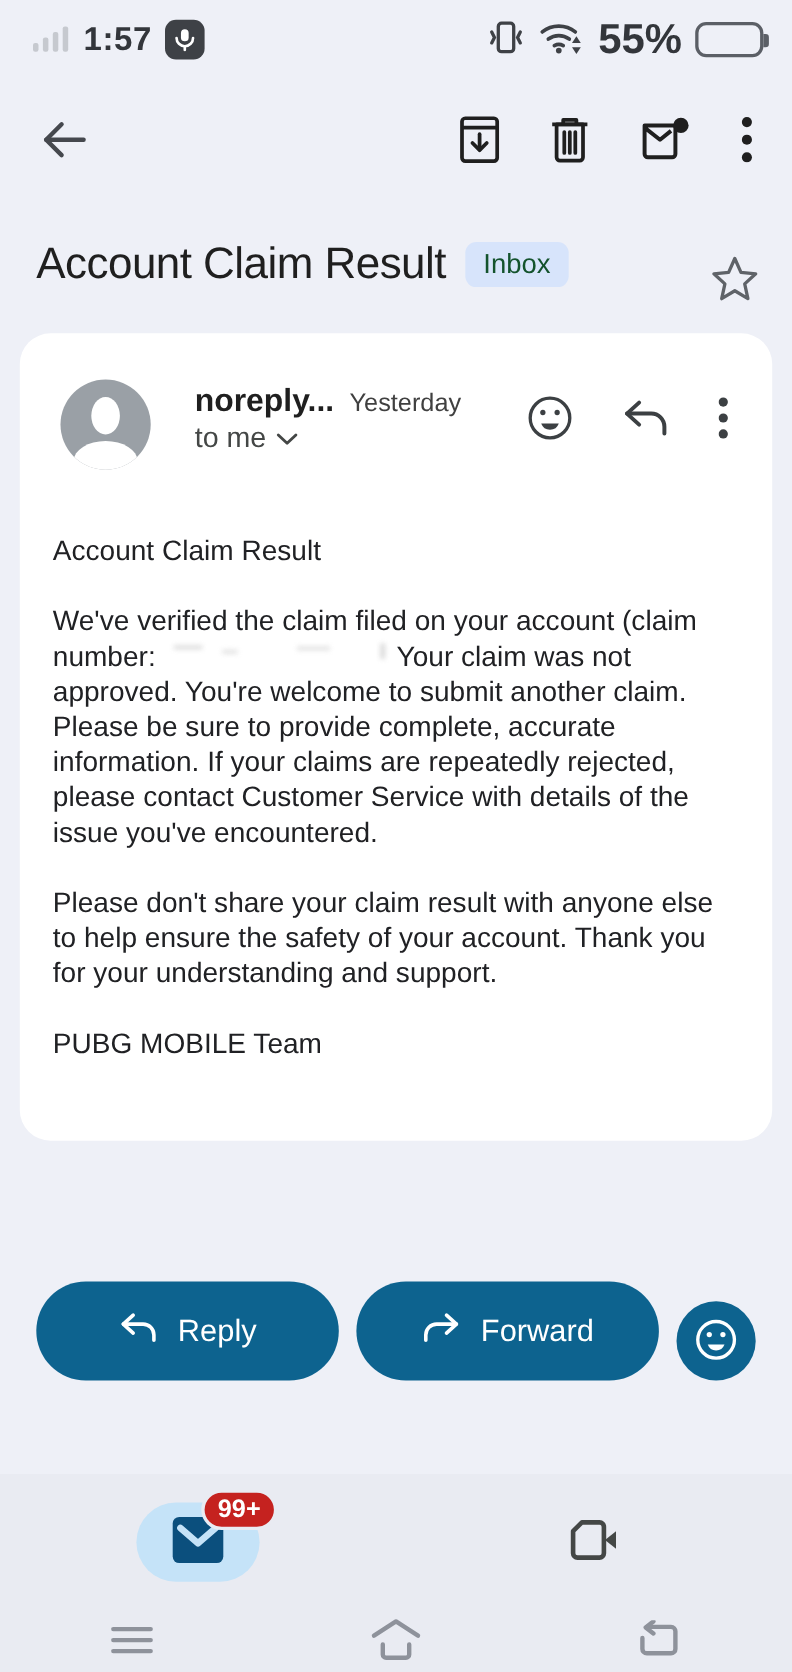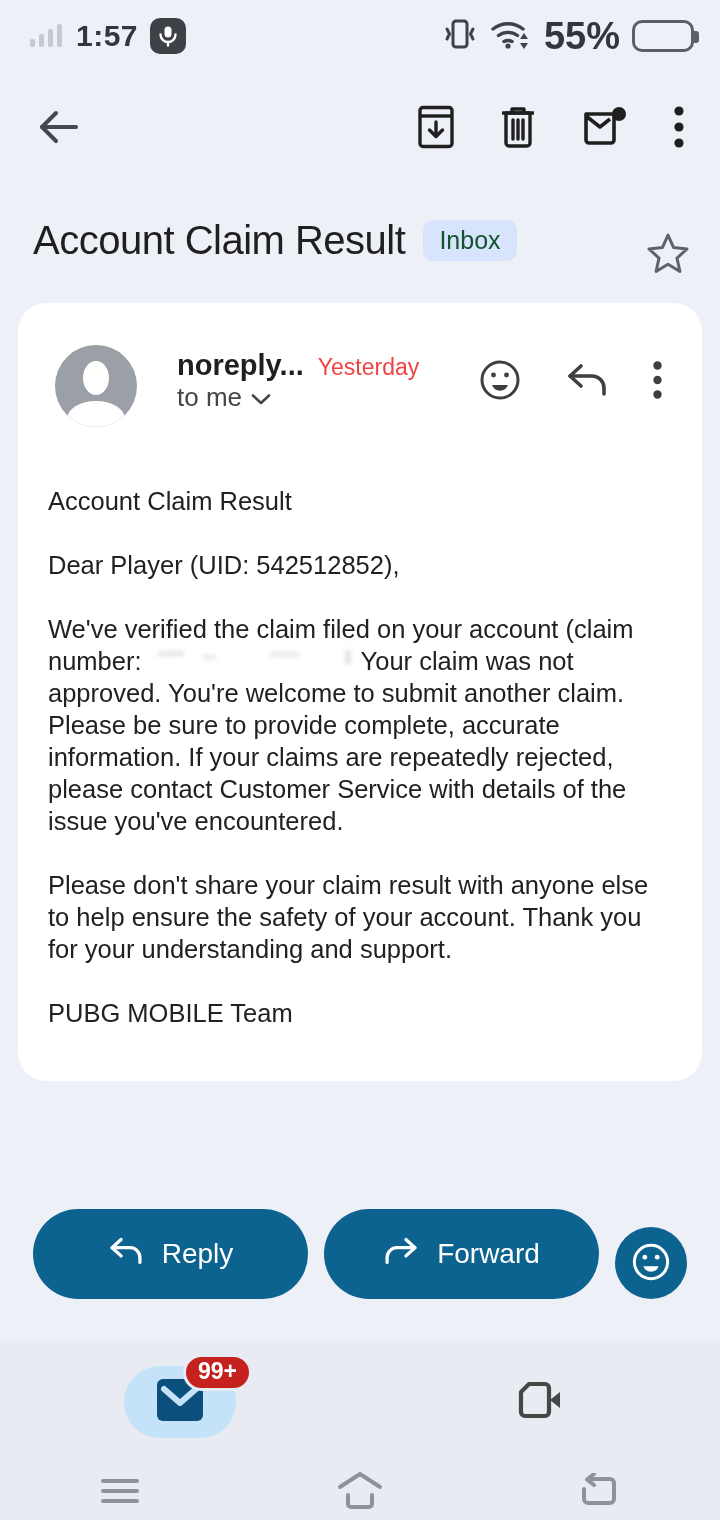--- a/index.html
+++ b/index.html
@@ -25,29 +25,29 @@
   .tb-right { margin-left:auto; display:flex; align-items:center; gap:46px; }
   .icon-btn { background:none; border:none; padding:0; display:flex; align-items:center; justify-content:center; cursor:pointer; color:#1f1f1f; }
 
   
   .subject-row { display:flex; align-items:center; padding:0 30px 0 33px; margin-top:52px; }
   .subject-title { font-size:40px; font-weight:400; color:#1f1f1f; letter-spacing:-.5px; white-space:nowrap; }
   .inbox-chip { margin-left:18px; background:#d7e4fb; color:#14532d; font-size:25px; font-weight:500; padding:6px 16px; border-radius:10px; }
   .star-btn { margin-left:auto; color:#5f6368; transform:translateY(14px); }
 
   
-  .card { background:#ffffff; border-radius:28px; margin:40px 18px 0 18px; padding:42px 0 52px 0; }
+  .card { background:#ffffff; border-radius:28px; margin:40px 18px 0 18px; padding:42px 0 72px 0; }
   .card-header { display:flex; align-items:flex-start; padding:0 40px 0 37px; }
   .avatar { width:82px; height:82px; border-radius:50%; background:#9aa0a6; position:relative; overflow:hidden; flex:none; cursor:pointer; }
   .avatar .head { position:absolute; left:50%; top:16px; transform:translateX(-50%); width:26px; height:34px; background:#fff; border-radius:50%; }
   .avatar .shoulders { position:absolute; left:50%; top:56px; transform:translateX(-50%); width:58px; height:36px; background:#fff; border-radius:50% 50% 40% 40%; }
   .hdr-text { margin-left:40px; padding-top:4px; min-width:0; }
   .hdr-line1 { display:flex; align-items:baseline; gap:14px; }
   .sender { font-size:29px; font-weight:700; color:#1f1f1f; }
-  .date { font-size:23px; color:#ef4444; }
+  .date { font-size:23px; color:#404040; }
   .hdr-line2 { display:flex; align-items:center; gap:8px; color:#444746; font-size:26px; cursor:pointer; }
   .hdr-actions { margin-left:auto; display:flex; align-items:center; gap:44px; padding-top:14px; color:#3c4043; }
 
   
   .body-text { padding:58px 44px 0 30px; font-size:25.5px; line-height:32px; color:#202124; }
   .body-text p { margin-bottom:32px; }
   .body-text p:last-child { margin-bottom:0; }
   .sig { margin-top:0; }
   .redacted { display:inline-block; width:205px; height:20px; vertical-align:baseline; margin:0 6px 0 8px;
     background:
@@ -247,21 +247,20 @@
                 <circle cx="4.5" cy="19" r="4.2"></circle>
                 <circle cx="4.5" cy="33.5" r="4.2"></circle>
             </svg>
           </span>
         </button>
       </div>
     </div>
 
     <div class="body-text">
       <p>Account Claim Result</p>
-      <p>Dear Player (UID: 542512852),</p>
       <p><span>We've verified the claim filed on your account (claim number:</span><span class="redacted"></span><span>Your claim was not approved. You're welcome to submit another claim. Please be sure to provide complete, accurate information. If your claims are repeatedly rejected, please contact Customer Service with details of the issue you've encountered.</span></p>
       <p>Please don't share your claim result with anyone else to help ensure the safety of your account. Thank you for your understanding and support.</p>
       <p class="sig">PUBG MOBILE Team</p>
     </div>
   </div>
 
   <div class="actions-row">
     <button class="pill-btn pill-reply">
       <span>
         <svg width="36" height="30" viewBox="0 0 44 36" fill="none" stroke="#fff" stroke-width="4" stroke-linecap="round" stroke-linejoin="round">

